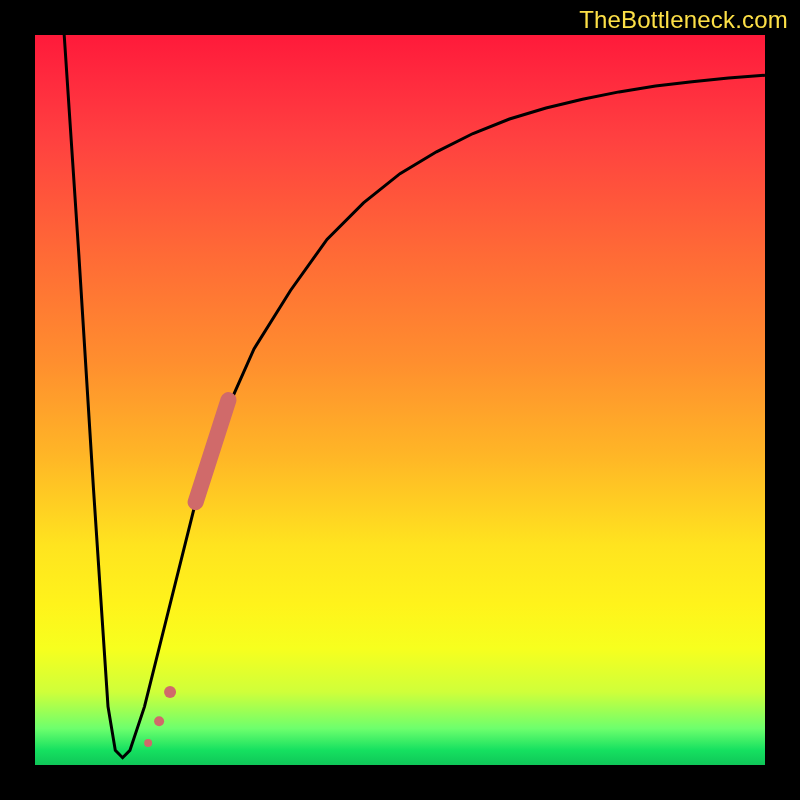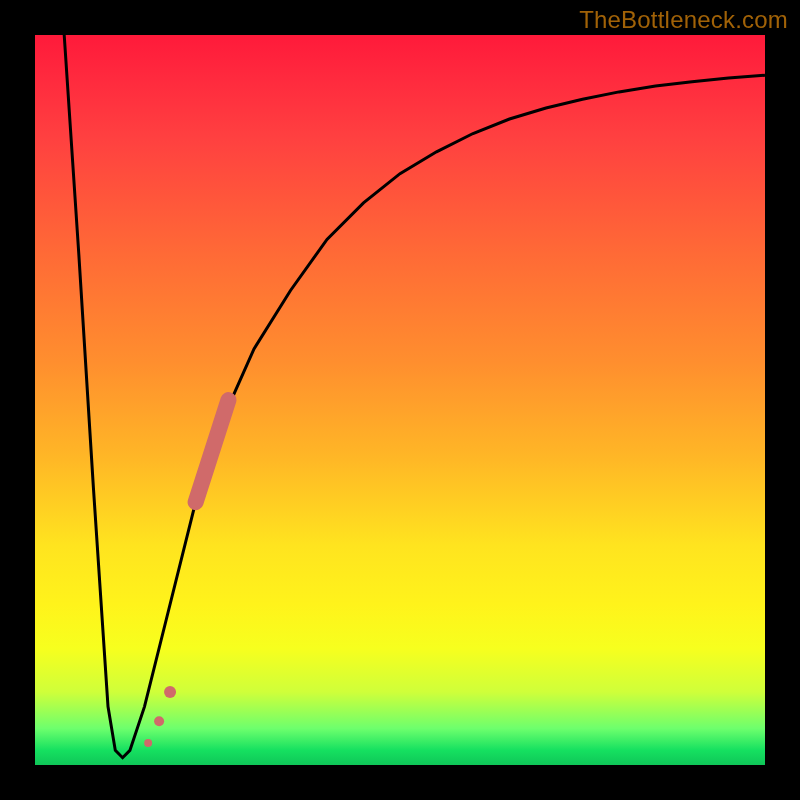--- a/index.html
+++ b/index.html
@@ -36,21 +36,21 @@
       #f7ff1e 84%,
       #cfff3a 90%,
       #6dff6d 95%,
       #15e060 98%,
       #0fc658 100%);
   }
   .watermark {
     position: absolute;
     top: 6px;
     right: 12px;
-    color: #a16207;
+    color: #fde047;
     font-size: 24px;
     font-weight: 400;
     letter-spacing: 0.2px;
     user-select: none;
   }
   svg.curve {
     position: absolute;
     left: 0;
     top: 0;
     width: 730px;

